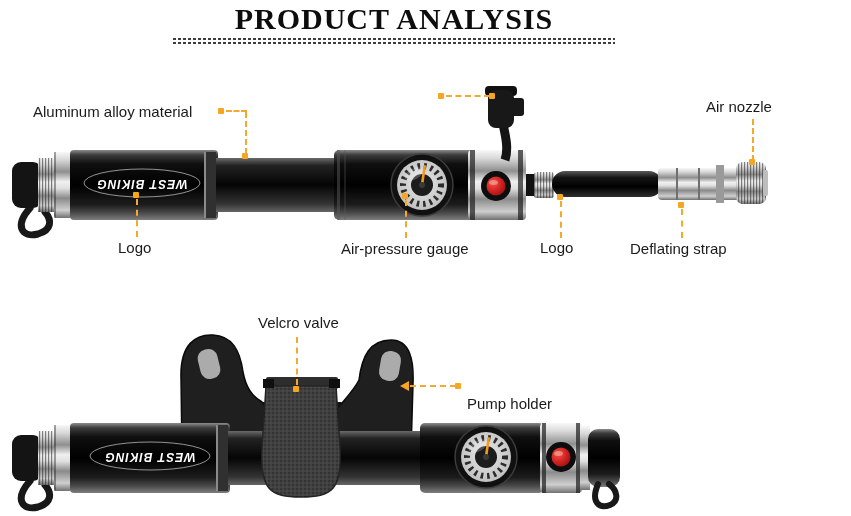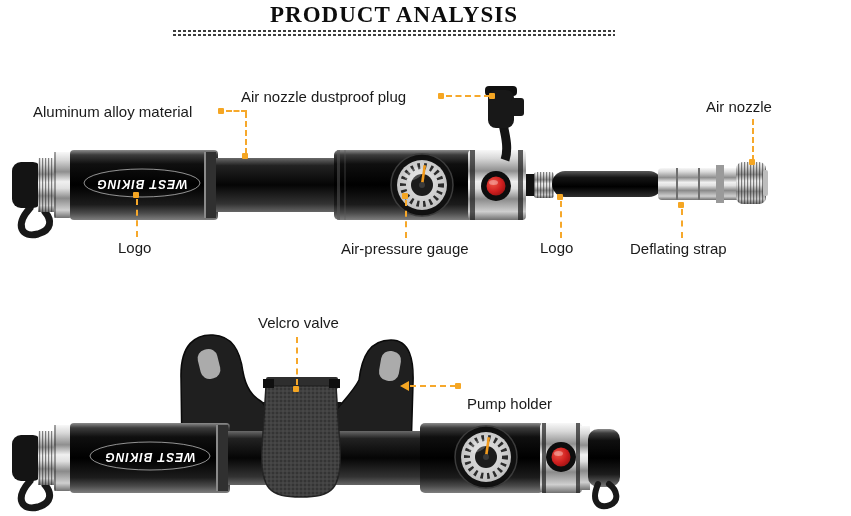--- a/index.html
+++ b/index.html
@@ -1,20 +1,20 @@
 <!DOCTYPE html>
 <html><head>
 <meta charset="utf-8">
 <style>
   html,body{margin:0;padding:0;background:#fff;}
   #canvas{position:relative;width:851px;height:516px;background:#ffffff;overflow:hidden;
           font-family:"Liberation Sans",sans-serif;}
   
   .title-wrap{position:absolute;left:168px;top:2px;width:452px;text-align:center;}
-  .title{font-family:"Liberation Serif",serif;font-weight:bold;font-size:23px;
+  .title{font-family:"Liberation Serif",serif;font-weight:bold;font-size:30px;
          letter-spacing:1px;color:#0d0d0d;white-space:nowrap;}
   .title-underline{margin:2px auto 0;width:442px;height:6px;
      background:
        repeating-linear-gradient(90deg,#3d3d3d 0 3px,transparent 3px 5px) top left/100% 2px no-repeat,
        repeating-linear-gradient(90deg,#3d3d3d 0 3px,transparent 3px 5px) bottom left/100% 2px no-repeat;}
   
   .lbl{position:absolute;font-size:15px;color:#1a1a1a;white-space:nowrap;}
   
   .dot{position:absolute;width:6px;height:6px;background:#F5A623;border-radius:1px;}
   .lh{position:absolute;height:0;border-top:2px dashed #F6A82B;}
@@ -215,21 +215,20 @@
       </g>
     </g>
   </svg>
 
   <div class="lbl" style="left:33px;top:103px">Aluminum alloy material</div>
   <div class="dot" style="left:218px;top:108px"></div>
   <div class="lh" style="left:226px;top:110px;width:21px"></div>
   <div class="lv" style="left:245px;top:112px;height:42px"></div>
   <div class="dot" style="left:242px;top:153px"></div>
 
-  <div class="lbl" style="left:241px;top:88px">Air nozzle dustproof plug</div>
   <div class="dot" style="left:438px;top:93px"></div>
   <div class="lh" style="left:446px;top:95px;width:44px"></div>
   <div class="dot" style="left:489px;top:93px"></div>
 
   <div class="lbl" style="left:706px;top:98px">Air nozzle</div>
   <div class="lv" style="left:752px;top:119px;height:42px"></div>
   <div class="dot" style="left:749px;top:159px"></div>
 
   <div class="lbl" style="left:118px;top:239px">Logo</div>
   <div class="dot" style="left:133px;top:192px"></div>

